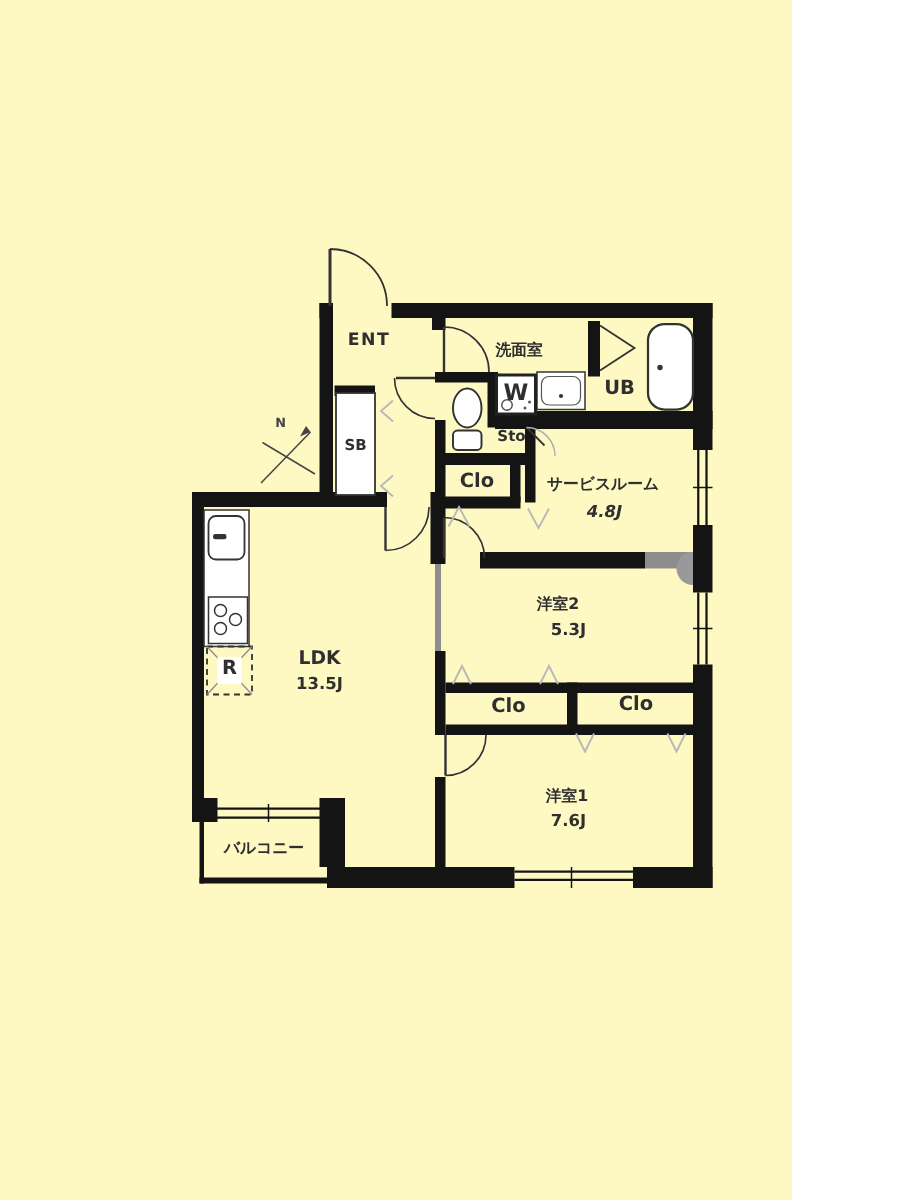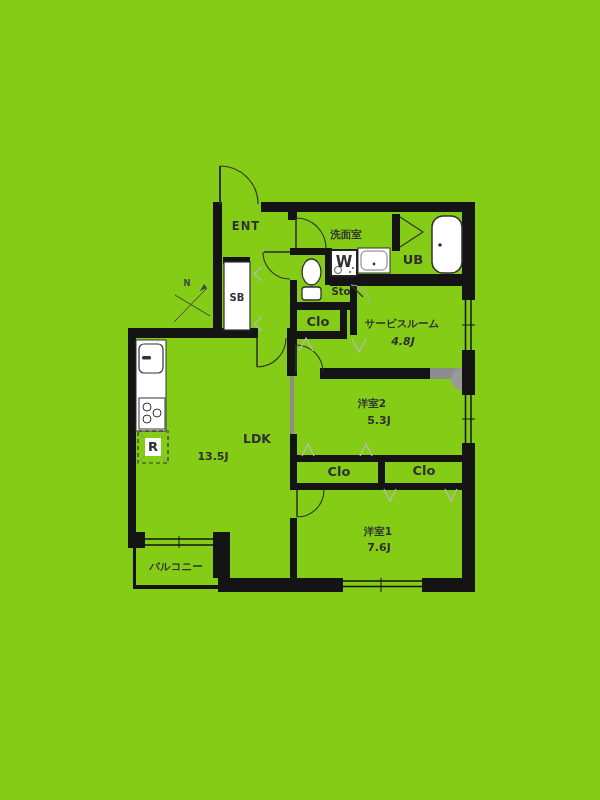--- a/index.html
+++ b/index.html
@@ -1,16 +1,16 @@
 <!DOCTYPE html>
 <html><head>
 <meta charset="utf-8">
 <style>
   html,body{margin:0;padding:0;background:#ffffff;}
-  #canvas{position:relative;width:600px;height:800px;background:#84cc16;overflow:hidden;
+  #canvas{position:relative;width:528px;height:800px;background:#fef9c3;overflow:hidden;
           font-family:"DejaVu Sans","Liberation Sans",sans-serif;}
   #plan-svg{position:absolute;left:0;top:0;}
   .lbl{position:absolute;transform:translate(-50%,-50%);color:#2f2f2f;font-weight:600;
        white-space:nowrap;line-height:1;user-select:none;}
   .lbl-ent{font-size:11.5px;letter-spacing:1px;}
   .lbl-jp{font-size:10.5px;}
   .lbl-size{font-size:11px;}
   .lbl-room{font-size:13px;}
   .lbl-small{font-size:10px;}
   .lbl-w{font-size:15px;font-weight:700;}
@@ -210,21 +210,21 @@
   <div class="lbl lbl-ent" style="left:246px;top:227px;">ENT</div>
   <div class="lbl lbl-jp" style="left:346px;top:234px;">洗面室</div>
   <div class="lbl lbl-room" style="left:413px;top:259px;">UB</div>
   <div class="lbl lbl-w" style="left:344px;top:262px;">W</div>
   <div class="lbl lbl-small" style="left:341px;top:292px;">Sto</div>
   <div class="lbl lbl-room" style="left:318px;top:321px;">Clo</div>
   <div class="lbl lbl-jp" style="left:402px;top:323px;">サービスルーム</div>
   <div class="lbl lbl-size" style="left:403px;top:341px;font-style:italic;">4.8J</div>
   <div class="lbl lbl-small" style="left:237px;top:298px;text-align:right;">SB</div>
   <div class="lbl lbl-n" style="left:187px;top:283px;">N</div>
-  <div class="lbl lbl-ldk" style="left:213px;top:439px;margin-left:44px;">LDK</div>
+  <div class="lbl lbl-ldk" style="left:213px;top:439px;">LDK</div>
   <div class="lbl lbl-size" style="left:213px;top:456px;">13.5J</div>
   <div class="lbl lbl-r" style="left:153px;top:446px;">R</div>
   <div class="lbl lbl-jp" style="left:372px;top:403px;">洋室2</div>
   <div class="lbl lbl-size" style="left:379px;top:420px;">5.3J</div>
   <div class="lbl lbl-room" style="left:339px;top:471px;">Clo</div>
   <div class="lbl lbl-room" style="left:424px;top:470px;">Clo</div>
   <div class="lbl lbl-jp" style="left:378px;top:531px;">洋室1</div>
   <div class="lbl lbl-size" style="left:379px;top:547px;">7.6J</div>
   <div class="lbl lbl-jp" style="left:176px;top:566px;text-align:center;">バルコニー</div>
 </div>

